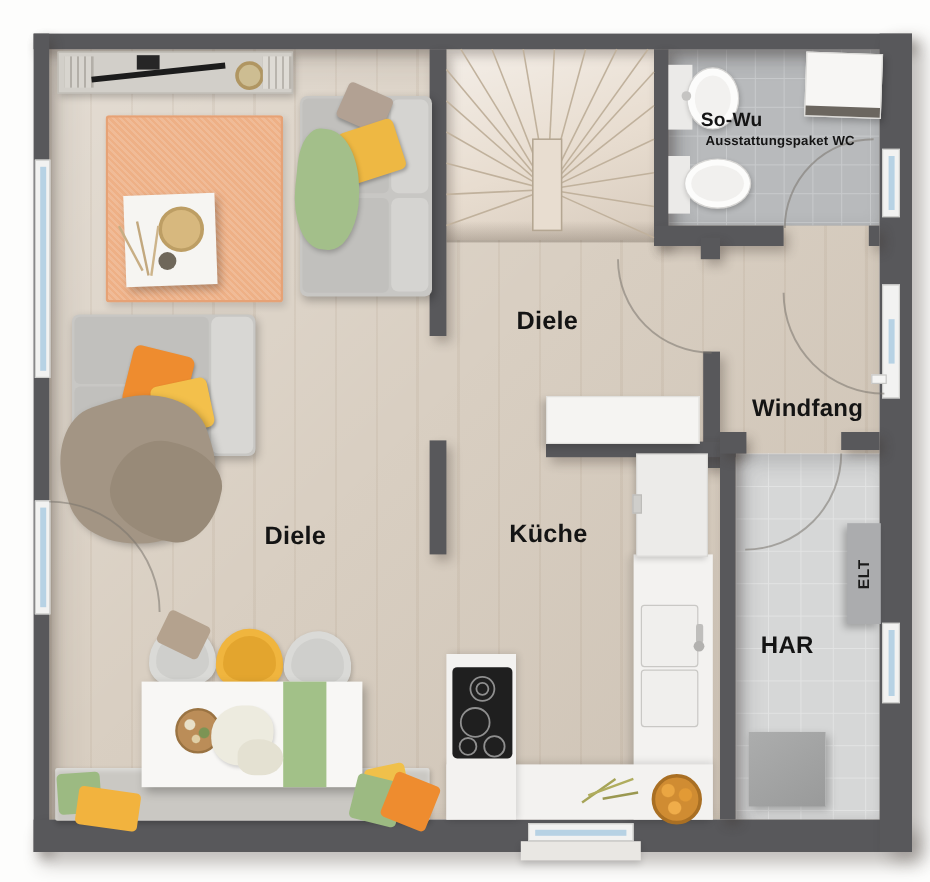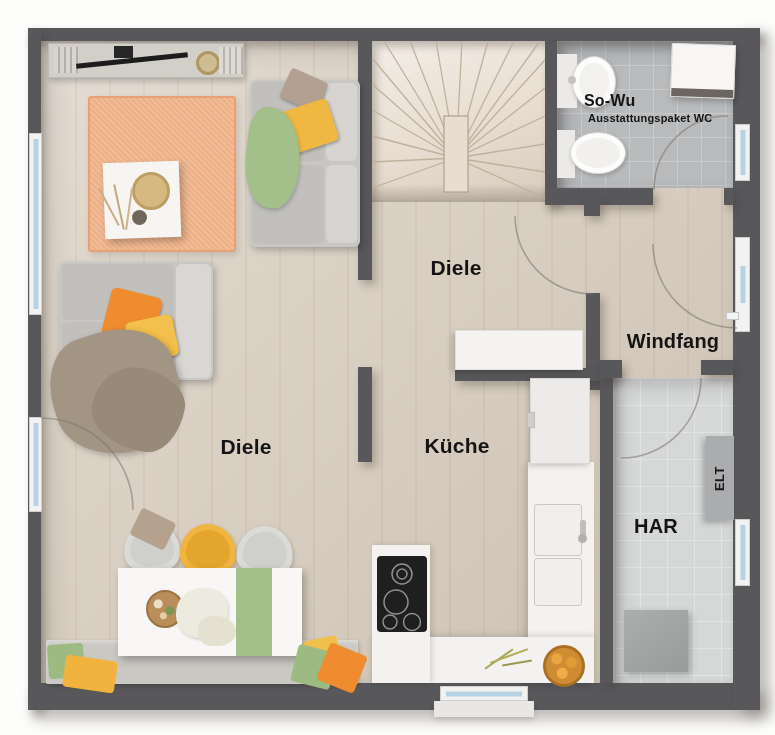--- a/index.html
+++ b/index.html
@@ -215,17 +215,17 @@
       <circle cx="396" cy="602" r="12"></circle>
       <circle cx="390" cy="622" r="7"></circle>
         <circle cx="412" cy="622" r="8.5"></circle>
     </g>
   </svg>
 
   <div class="room-label" style="left:246px;top:447px;font-size:21px;">Diele</div>
   <div class="room-label" style="left:456px;top:268px;font-size:21px;">Diele</div>
   <div class="room-label" style="left:457px;top:446px;font-size:21px;">Küche</div>
   <div class="room-label" style="left:673px;top:341px;font-size:20px;">Windfang</div>
-  <div class="room-label" style="left:656px;top:526px;font-size:20px;">HAR</div>
+  <div class="room-label" style="left:656px;top:539px;font-size:20px;">HAR</div>
   <div class="room-label" style="left:584px;top:101px;font-size:16px;font-weight:700;transform:translate(0,-50%);">So-Wu</div>
   <div class="room-label" style="left:588px;top:118px;font-size:11px;font-weight:700;transform:translate(0,-50%);">Ausstattungspaket WC</div>
 
 </div>
 
 </body></html>

